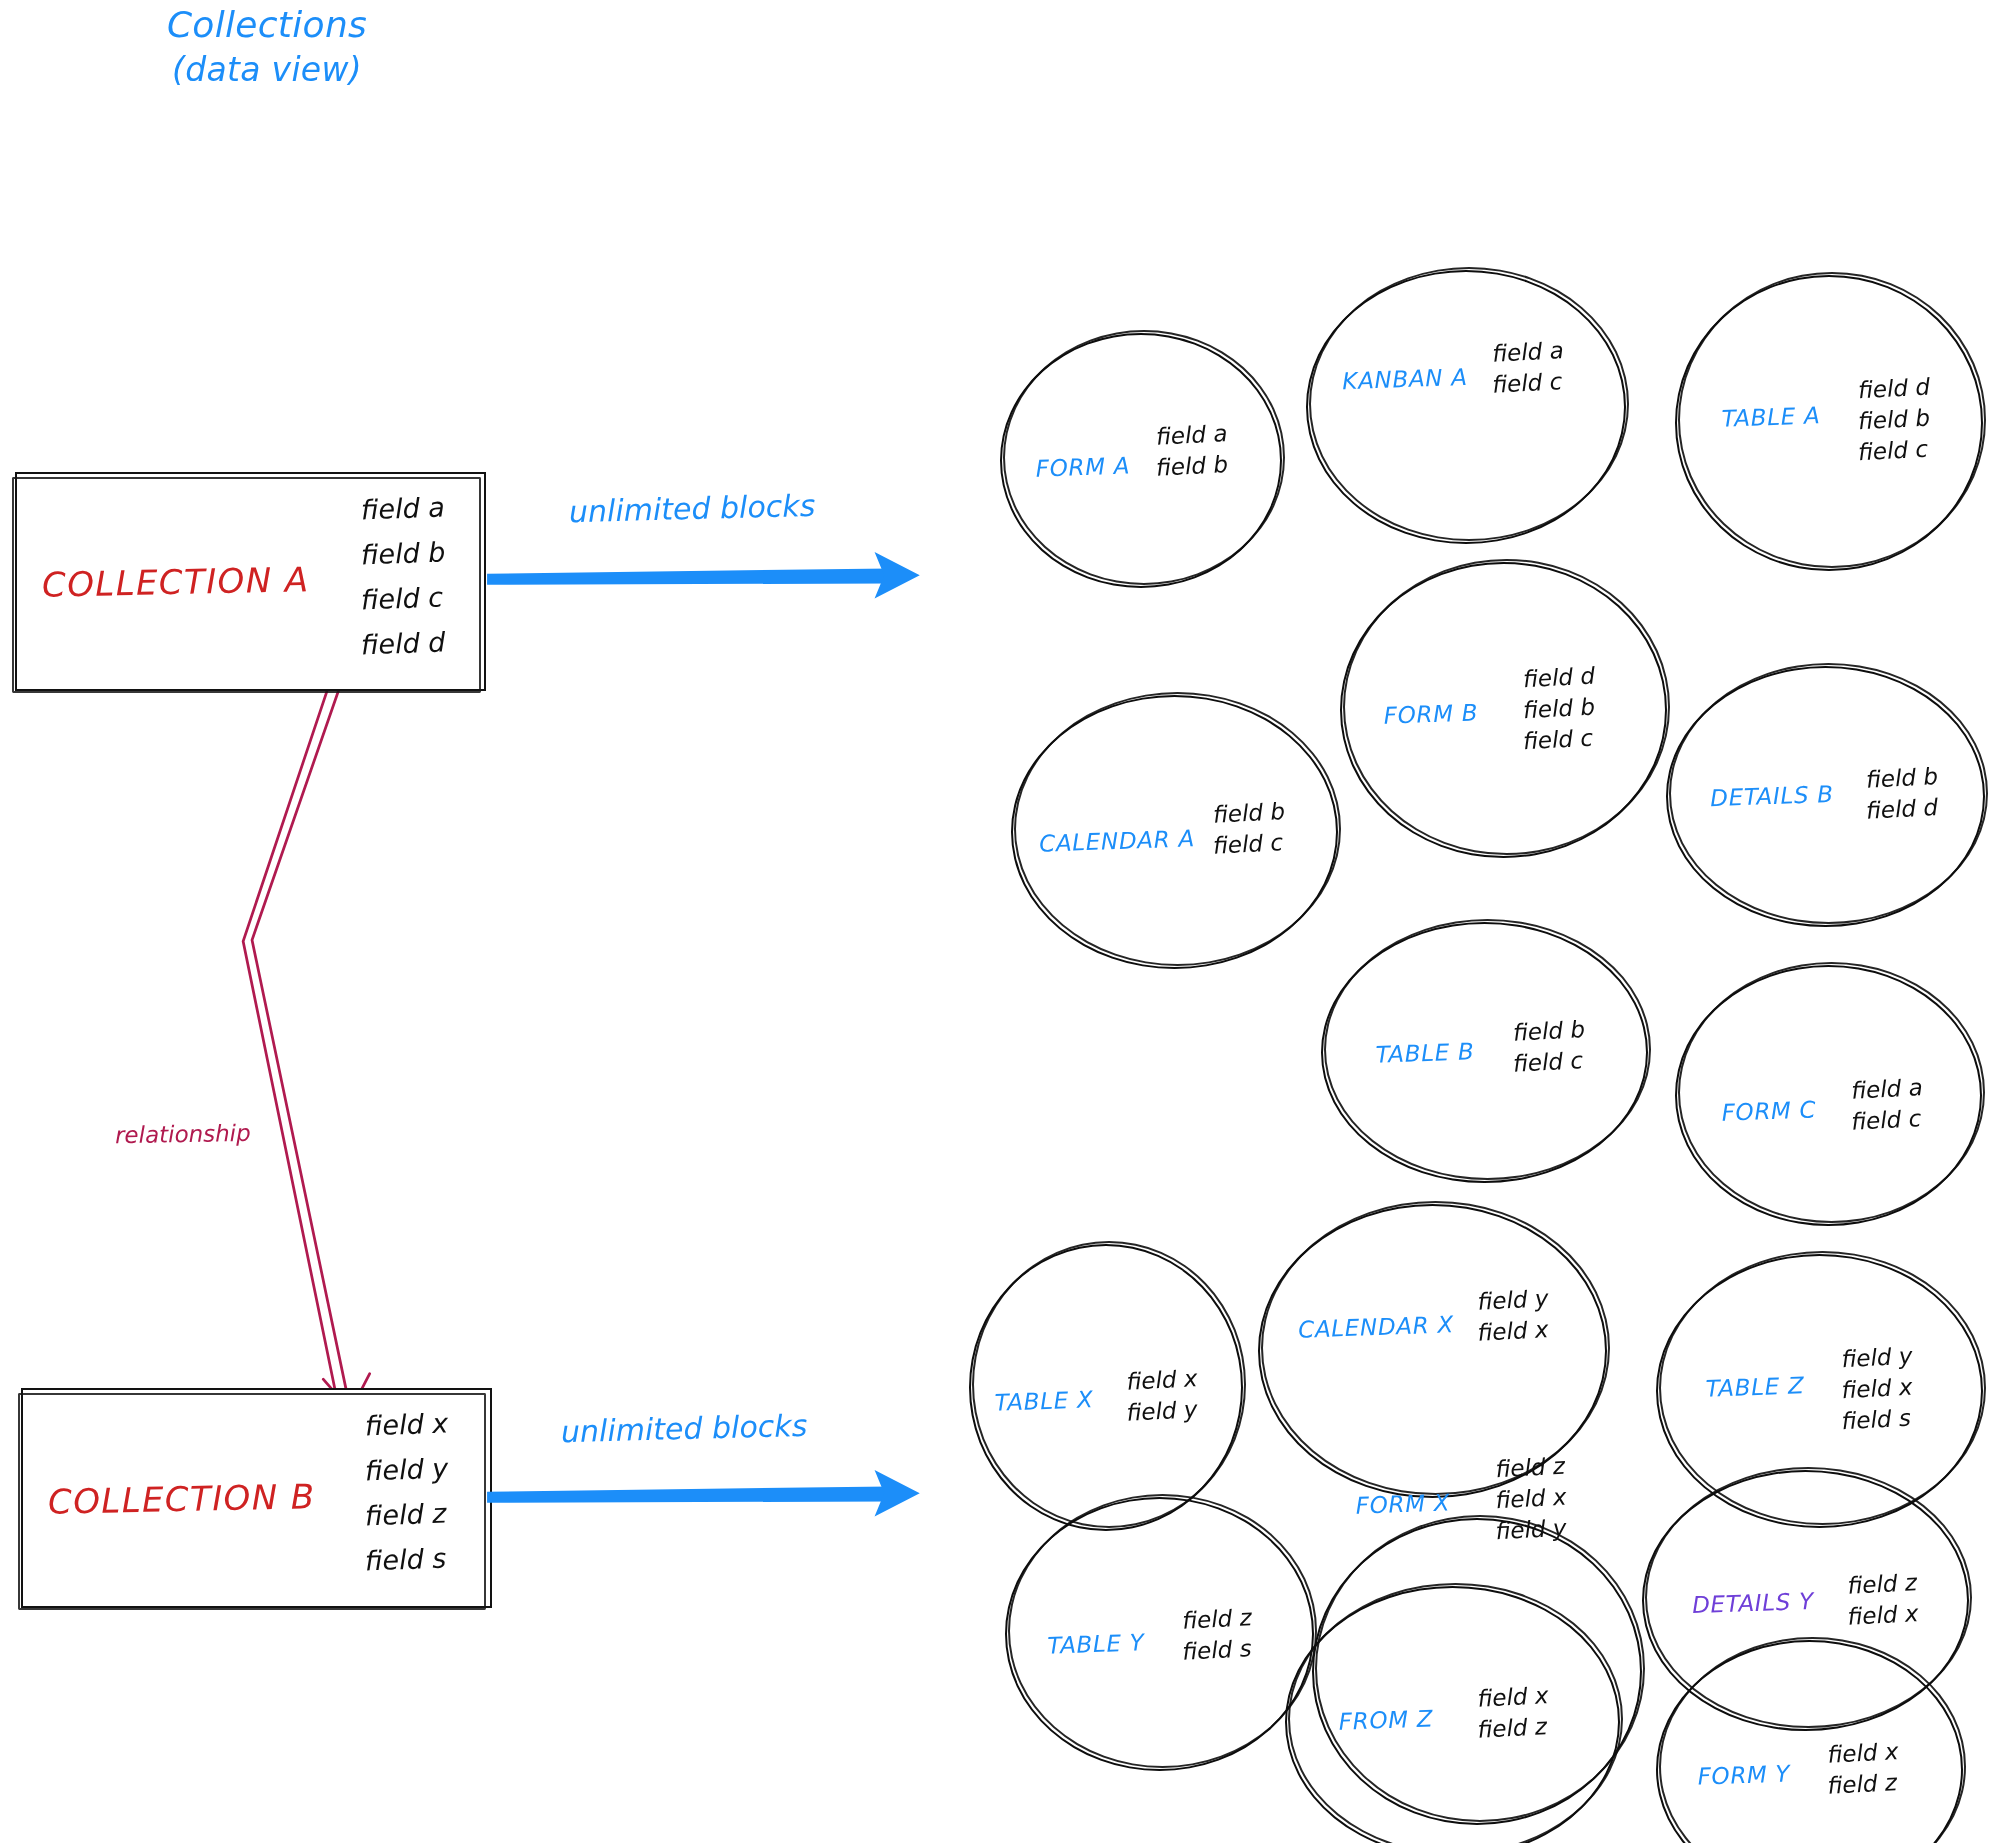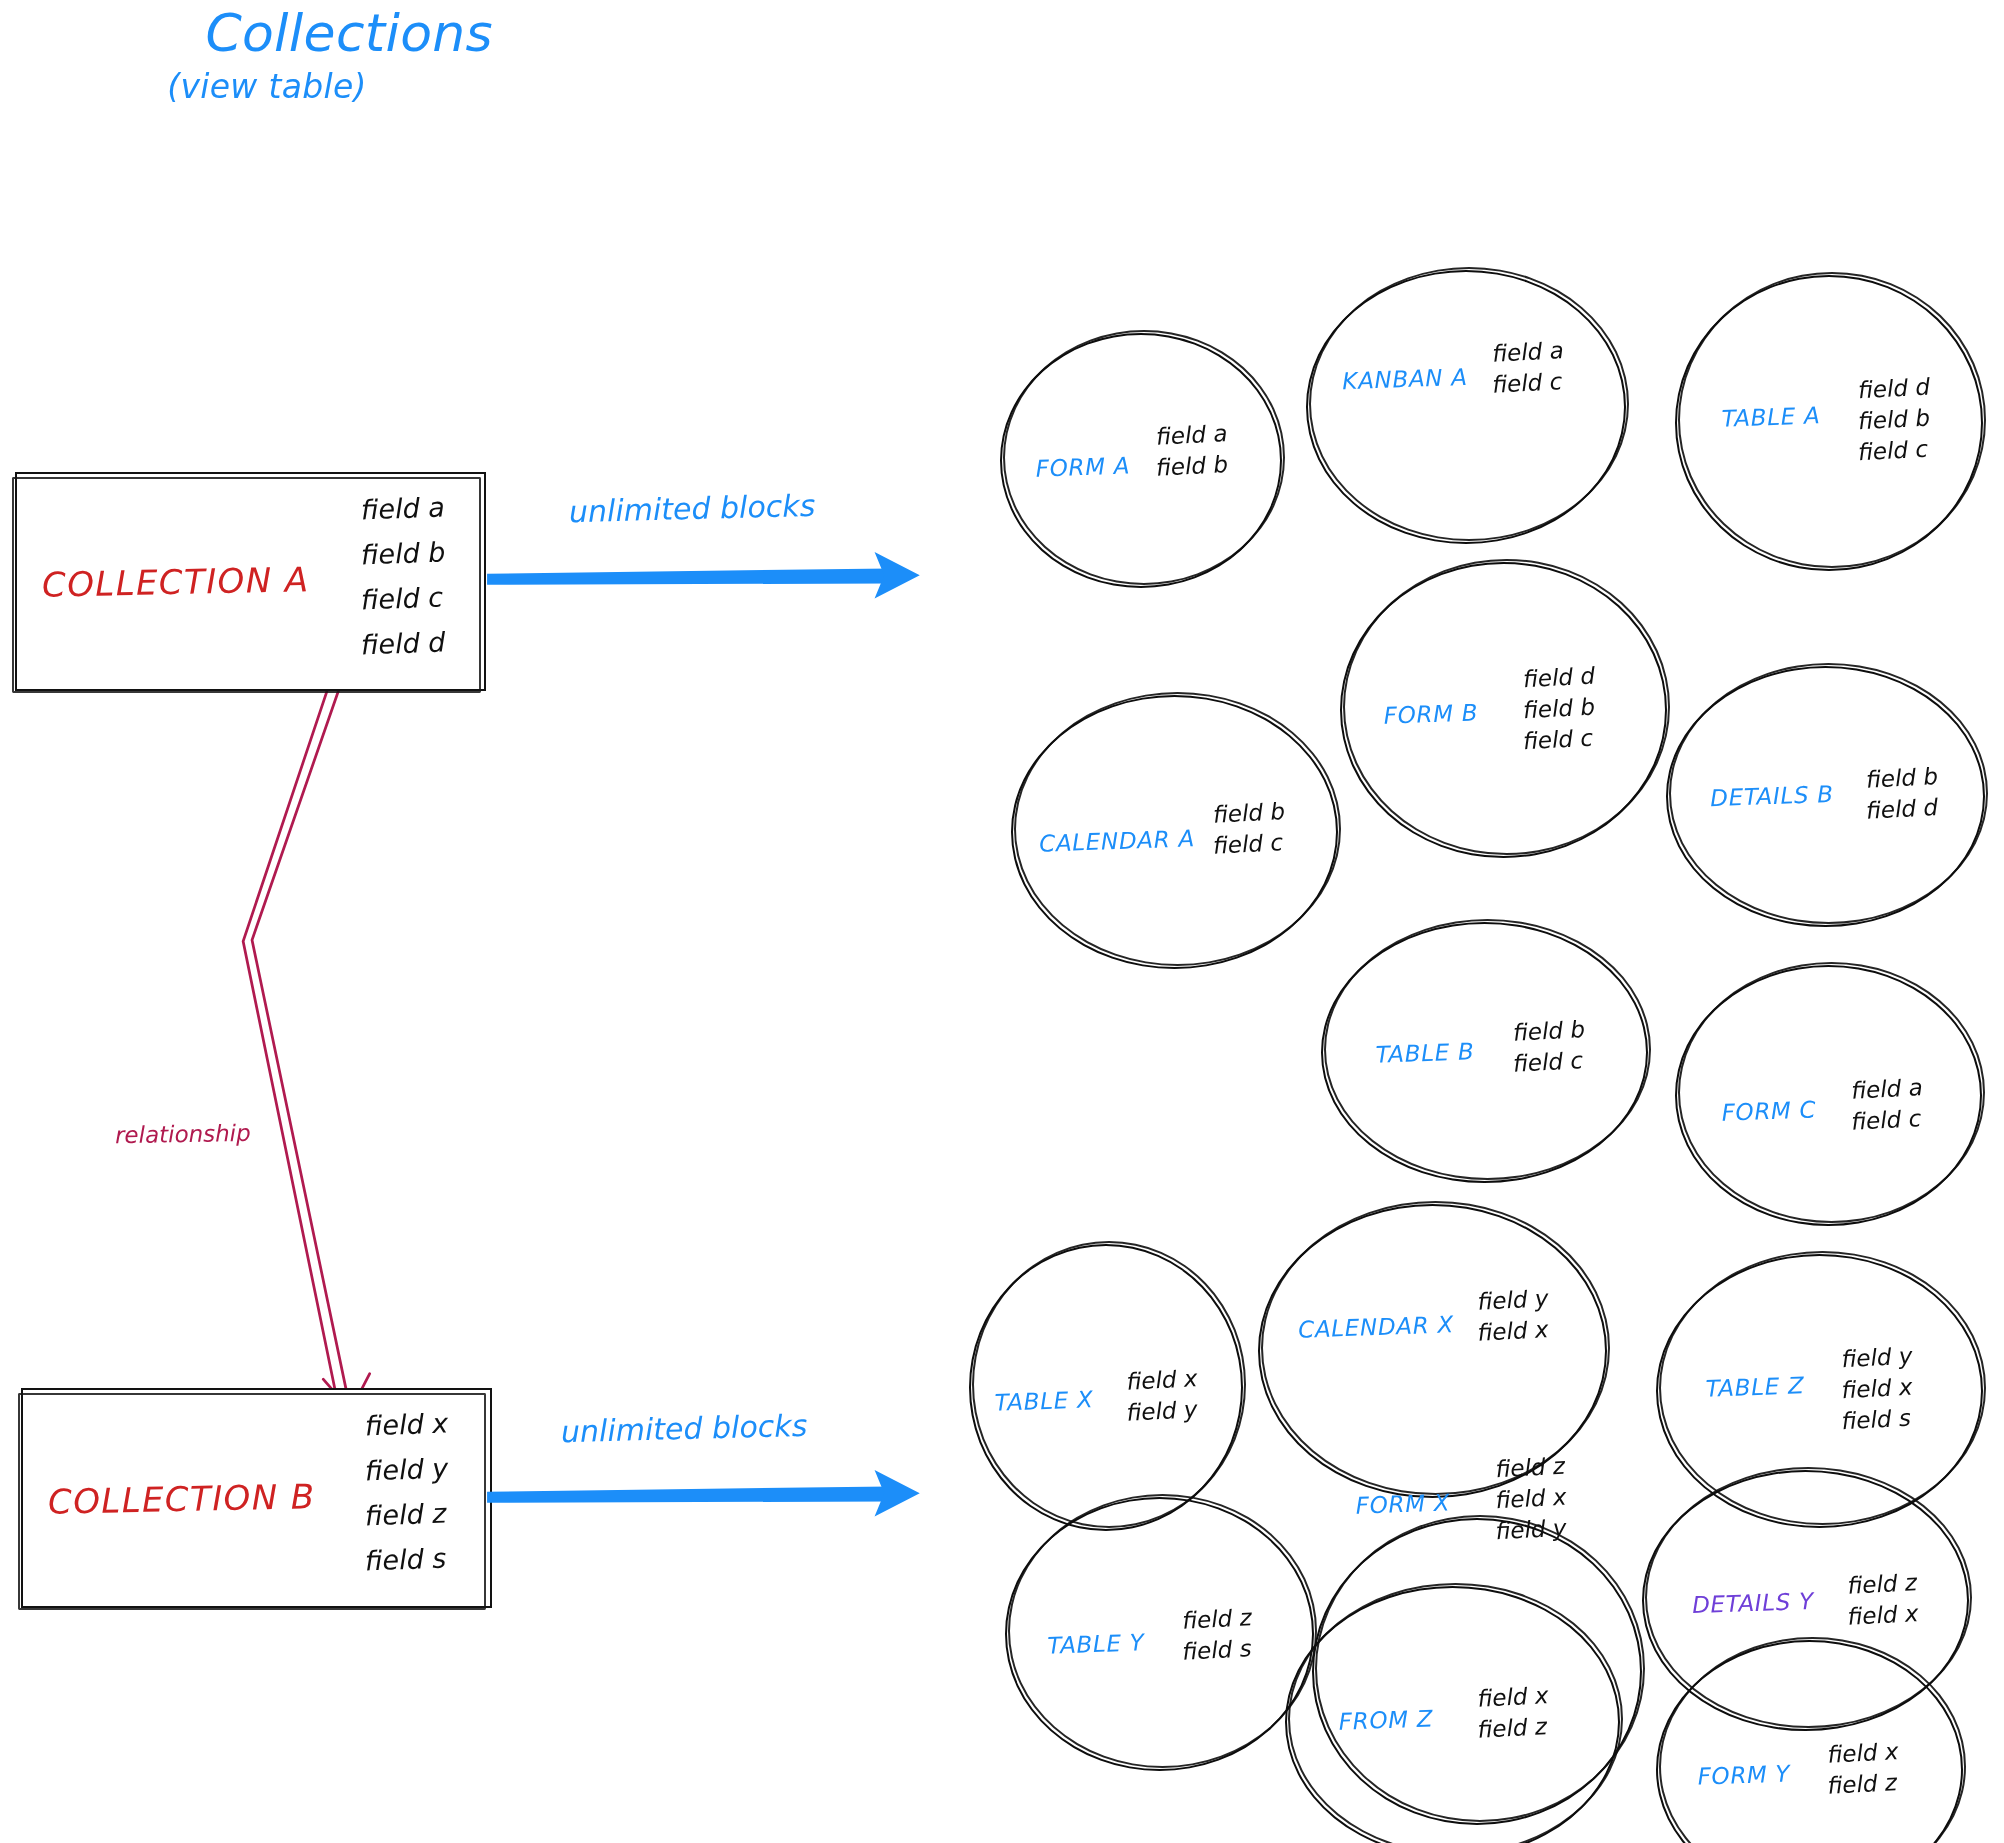--- a/index.html
+++ b/index.html
@@ -27,24 +27,23 @@
   .heading {
     position: absolute;
     text-align: center;
     color: #1c8ef9;
     line-height: 1.05;
     white-space: nowrap;
     letter-spacing: 0.3px;
   }
   .heading .h-main {
     display: block;
-    font-size: 52px;
+    font-size: 36px;
     font-style: italic;
     font-weight: 400;
-    text-align: right;
   }
   .heading .h-sub {
     display: block;
     font-size: 33px;
     font-style: italic;
     font-weight: 400;
     margin-top: 9.6px;
   }
 
   
@@ -158,21 +157,21 @@
     transform: rotate(-3deg);
   }
 </style>
 </head>
 <body>
 
 <div id="canvas">
 
   <div class="heading hand" style="left:41px; top:5.5px; width:452px;">
     <span class="h-main">Collections</span>
-    <span class="h-sub">(view table)</span>
+    <span class="h-sub">(data view)</span>
   </div>
 
   <div class="heading hand" style="left:1321px; top:5.5px; width:438px;">
   </div>
 
   <svg class="relationship-line" width="2005" height="1843" style="position:absolute;left:0;top:0;pointer-events:none;" viewBox="0 0 2930 2694">
     <g fill="none" stroke="#b01a4f" stroke-width="4" stroke-linecap="round">
       <path d="M 497 1002 L 368 1374 L 512 2062"></path>
       <path d="M 480 1003 L 355 1376 L 496 2064"></path>
 

